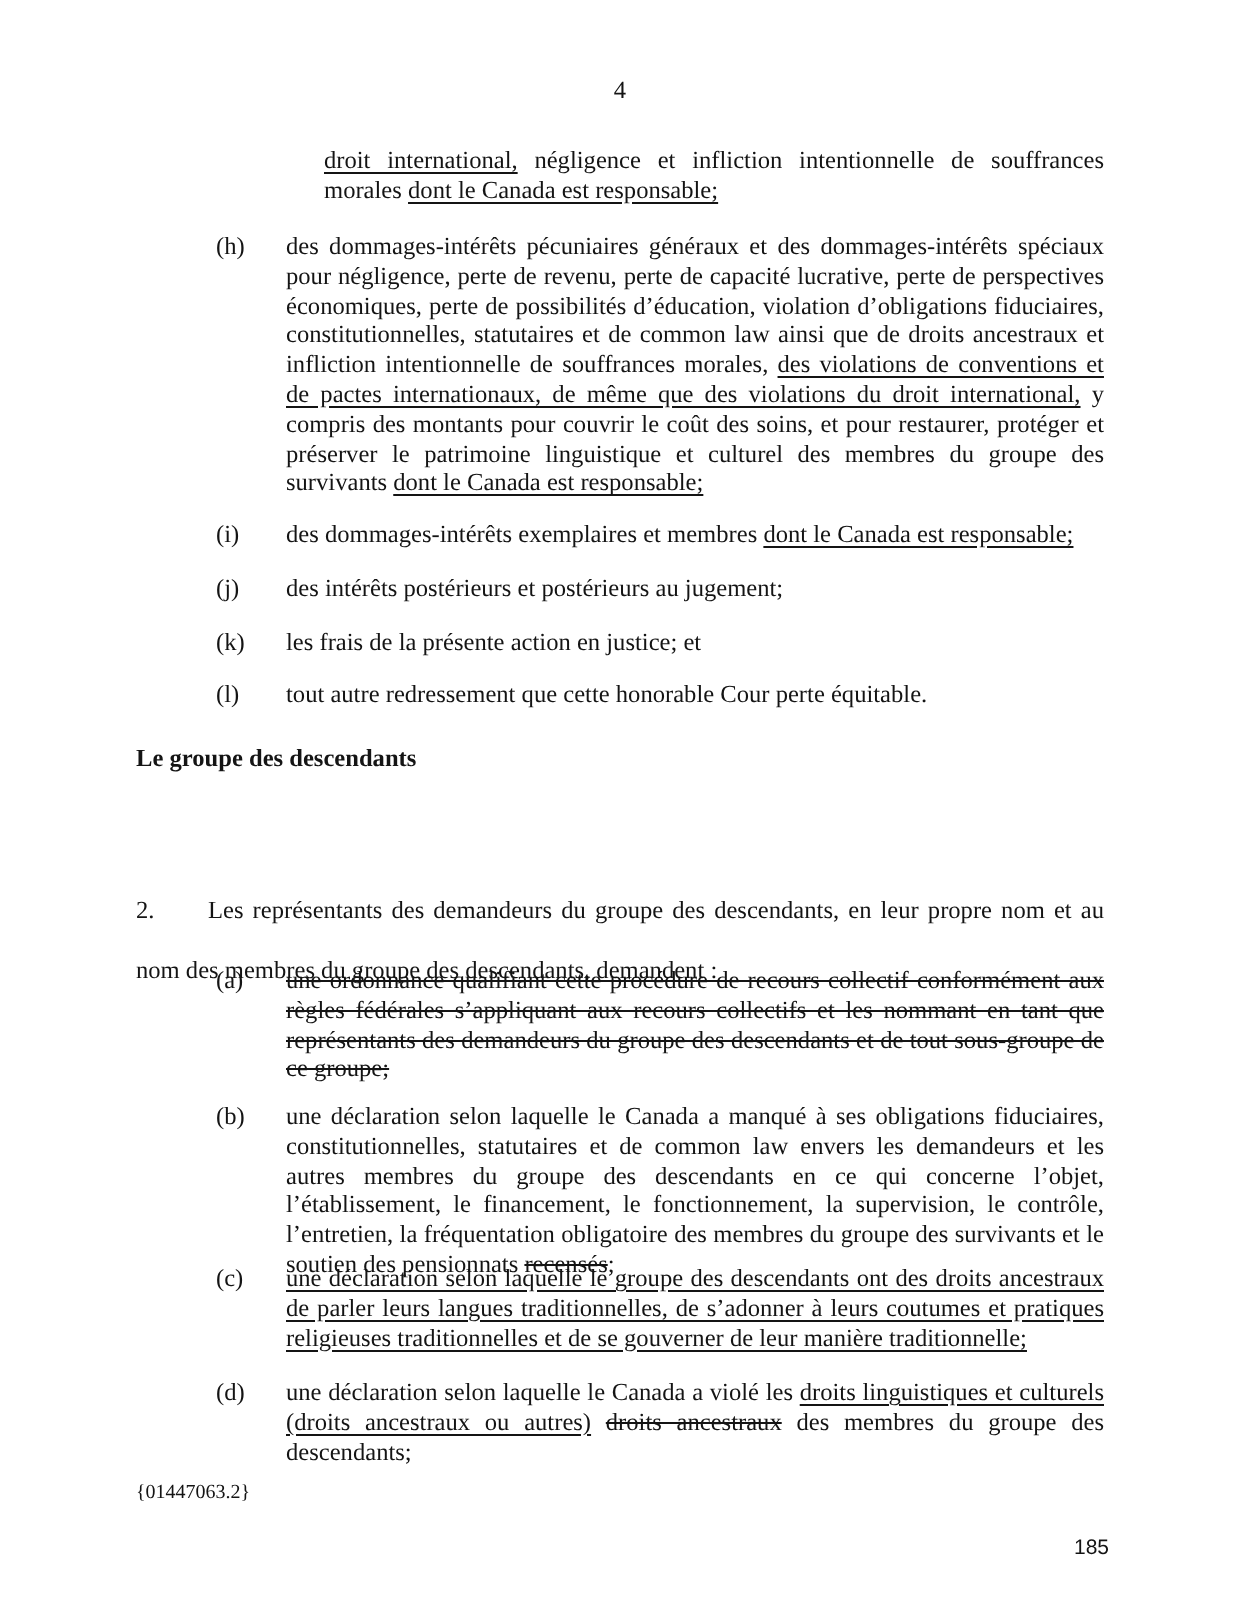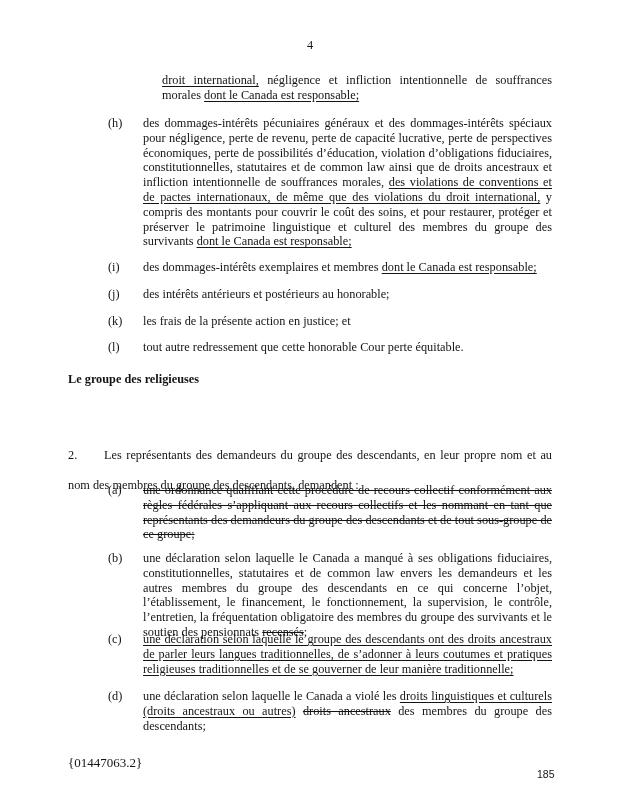--- a/index.html
+++ b/index.html
@@ -43,22 +43,22 @@
     left: 68px; right: 71px; top: 404px;
     line-height: 30px;
     text-align: justify;
     margin-top: 36px;
   }
   .para-num { display: inline-block; width: 36px; }
   .seg-normal { }
   .seg-underline { text-decoration: underline; text-underline-offset: 2px; }
   .seg-strike { text-decoration: line-through; }
   .footer-id {
-    left: 68px; top: 758px;
-    font-size: 13px;
+    left: 68px; top: 742px;
+    font-size: 10px;
     line-height: 10px;
   }
   .pageno-bottom {
     left: 537px; top: 768px;
     font-family: "Liberation Sans", "DejaVu Sans", sans-serif;
     font-size: 10.5px;
     line-height: 12px;
   }
 </style>
 </head>
@@ -75,34 +75,34 @@
     <span class="li-text"><span class="seg-normal">des dommages-intérêts pécuniaires généraux et des dommages-intérêts spéciaux pour négligence, perte de revenu, perte de capacité lucrative, perte de perspectives économiques, perte de possibilités d’éducation, violation d’obligations fiduciaires, constitutionnelles, statutaires et de common law ainsi que de droits ancestraux et infliction intentionnelle de souffrances morales, </span><span class="seg-underline">des violations de conventions et de pactes internationaux, de même que des violations du droit international,</span><span class="seg-normal"> y compris des montants pour couvrir le coût des soins, et pour restaurer, protéger et préserver le patrimoine linguistique et culturel des membres du groupe des survivants </span><span class="seg-underline">dont le Canada est responsable;</span></span>
   </div>
 
   <div class="abs li" style="top:260px">
     <span class="li-label">(i)</span>
     <span class="li-text"><span class="seg-normal">des dommages-intérêts exemplaires et membres </span><span class="seg-underline">dont le Canada est responsable;</span></span>
   </div>
 
   <div class="abs li" style="top:287px">
     <span class="li-label">(j)</span>
-    <span class="li-text"><span class="seg-normal">des intérêts antérieurs et postérieurs au honorable;</span></span>
+    <span class="li-text"><span class="seg-normal">des intérêts postérieurs et postérieurs au jugement;</span></span>
   </div>
 
   <div class="abs li" style="top:314px">
     <span class="li-label">(k)</span>
     <span class="li-text"><span class="seg-normal">les frais de la présente action en justice; et</span></span>
   </div>
 
   <div class="abs li" style="top:340px">
     <span class="li-label">(l)</span>
     <span class="li-text"><span class="seg-normal">tout autre redressement que cette honorable Cour perte équitable.</span></span>
   </div>
 
-  <h2 class="abs heading">Le groupe des religieuses</h2>
+  <h2 class="abs heading">Le groupe des descendants</h2>
 
   <div class="abs para2">
     <span class="para-num">2.</span><span>Les représentants des demandeurs du groupe des descendants, en leur propre nom et au nom des membres du groupe des descendants, demandent :</span>
   </div>
 
   <div class="abs li" style="top:483px">
     <span class="li-label">(a)</span>
     <span class="li-text"><span class="seg-strike">une ordonnance qualifiant cette procédure de recours collectif conformément aux règles fédérales s’appliquant aux recours collectifs et les nommant en tant que représentants des demandeurs du groupe des descendants et de tout sous-groupe de ce groupe;</span></span>
   </div>
 

